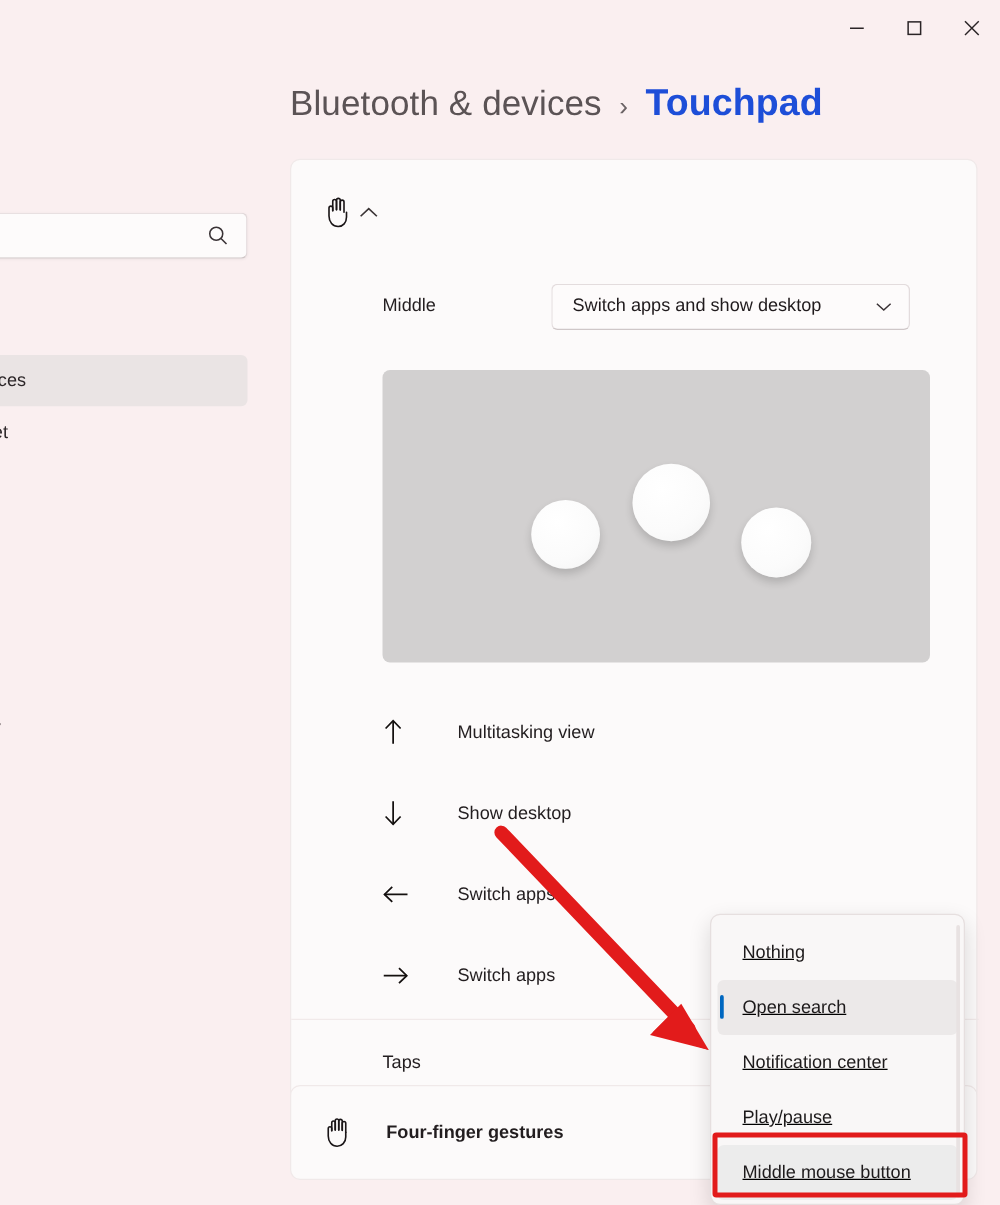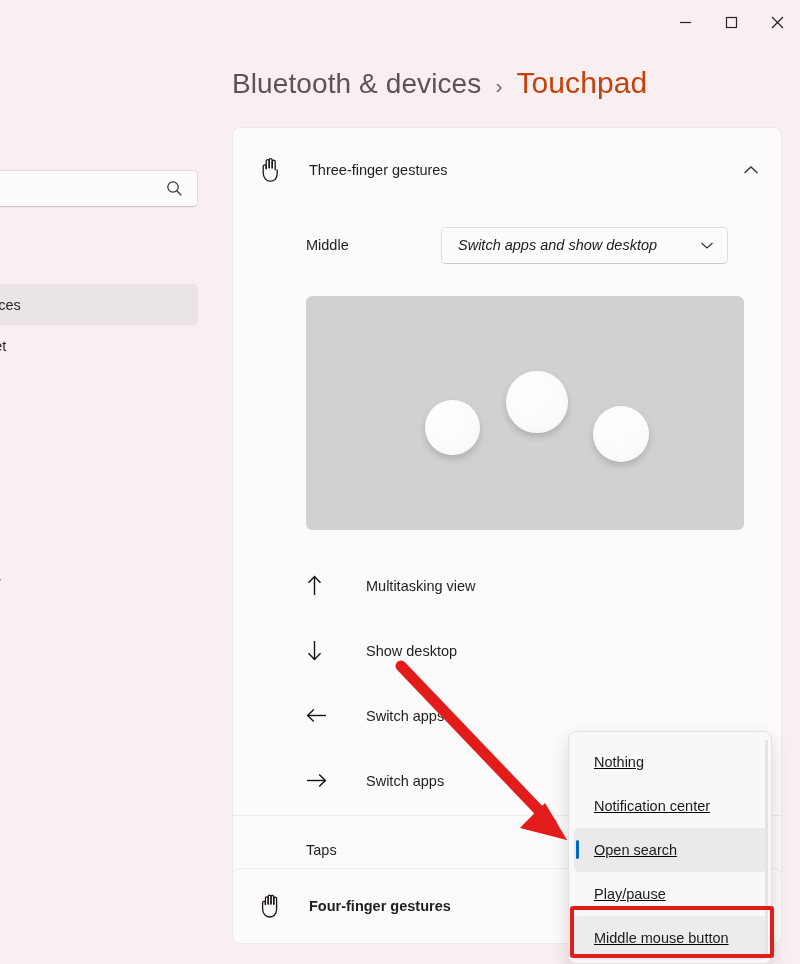--- a/index.html
+++ b/index.html
@@ -44,21 +44,21 @@
   .side-gap-b { height: 50px; }
 
   
   .content { position: absolute; left: 232px; top: 0; width: 550px; }
   .breadcrumb {
     position: absolute; left: 0; top: 66px;
     display: flex; align-items: baseline; gap: 14px; white-space: nowrap;
   }
   .bc-parent { font-size: 28px; color: #5b5355; letter-spacing: .1px; }
   .bc-sep { font-size: 21px; color: #6a6264; }
-  .bc-current { font-size: 30px; font-weight: normal; color: #c2410c; letter-spacing: .1px; }
+  .bc-current { font-size: 30px; font-weight: bold; color: #1d4ed8; letter-spacing: .1px; }
 
   .card {
     position: absolute; left: 0; width: 550px;
     background: #fcfafa; border: 1px solid #f0e9e9; border-radius: 8px;
   }
   #card-three { top: 127px; height: 755px; }
   #card-four  { top: 868px; height: 76px; font-weight: bold; }
 
   .card-head {
     height: 83px; display: flex; align-items: center; padding: 0 22px 0 20px;
@@ -69,21 +69,21 @@
 
   .row-swipes {
     position: absolute; left: 0; top: 83px; width: 550px; height: 68px;
     display: flex; align-items: center; padding-left: 73px;
   }
   .row-swipes .lbl { font-size: 14.5px; color: #231e20; width: 135px; }
   .combo {
     width: 287px; height: 37px; background: #fdfbfb;
     border: 1px solid #e3dcdd; border-bottom-color: #cfc7c8; border-radius: 5px;
     display: flex; align-items: center; justify-content: space-between;
-    padding: 0 13px 0 16px; font-size: 14.5px; color: #1f1a1c; font-style: italic;
+    padding: 0 13px 0 16px; font-size: 14.5px; color: #1f1a1c;
   }
   .combo .cv { flex: 1; }
   .combo .cc { color: #3a3336; display: flex; align-items: center; }
 
   .pad {
     position: absolute; left: 73px; top: 168px; width: 438px; height: 234px;
     background: #d2d0d0; border-radius: 6px;
   }
   .dot {
     position: absolute; background: radial-gradient(circle at 38% 32%, #ffffff 0%, #fbfbfb 60%, #f3f3f3 100%);
@@ -212,21 +212,20 @@
         <span class="hand-icon">
           <svg width="24" height="26" viewBox="0 0 24 26">
             <g fill="none" stroke="#1a1517" stroke-width="1.3" stroke-linecap="round" stroke-linejoin="round">
               <path d="M8.2 11.5V4.1a1.5 1.5 0 0 1 3 0v6.6"></path>
               <path d="M11.2 10.7V3.2a1.5 1.5 0 0 1 3 0v7.5"></path>
               <path d="M14.2 10.9V4.6a1.5 1.5 0 0 1 3 0v8.2"></path>
               <path d="M8.2 11.5V9.4a1.5 1.5 0 0 0-3 0v6.4c0 4.8 3 8.4 7.3 8.4 3.9 0 6.7-3.1 6.7-7.6v-3.8"></path>
             </g>
           </svg>
         </span>
-        <span class="card-head-label">Three-finger gestures</span>
         <span class="chev">
           <svg width="16" height="10" viewBox="0 0 16 10">
               <polyline points="1.5,8 8,2 14.5,8" fill="none" stroke="#3b3436" stroke-width="1.35"></polyline>
             </svg>
         </span>
       </div>
 
       <div class="row-swipes">
         <span class="lbl">Middle</span>
         <div class="combo">
@@ -305,25 +304,25 @@
         </span>
         <span class="card-head-label">Four-finger gestures</span>
       </div>
     </div>
   </div>
 
   <div class="flyout">
     <div class="fitem">
       <span>Nothing</span>
     </div>
+    <div class="fitem sel">
+      <span>Open search</span>
+    </div>
     <div class="fitem">
       <span>Notification center</span>
-    </div>
-    <div class="fitem sel">
-      <span>Open search</span>
     </div>
     <div class="fitem">
       <span>Play/pause</span>
     </div>
     <div class="fitem hover">
       <span>Middle mouse button</span>
     </div>
     <div class="fly-scroll"></div>
   </div>
 

